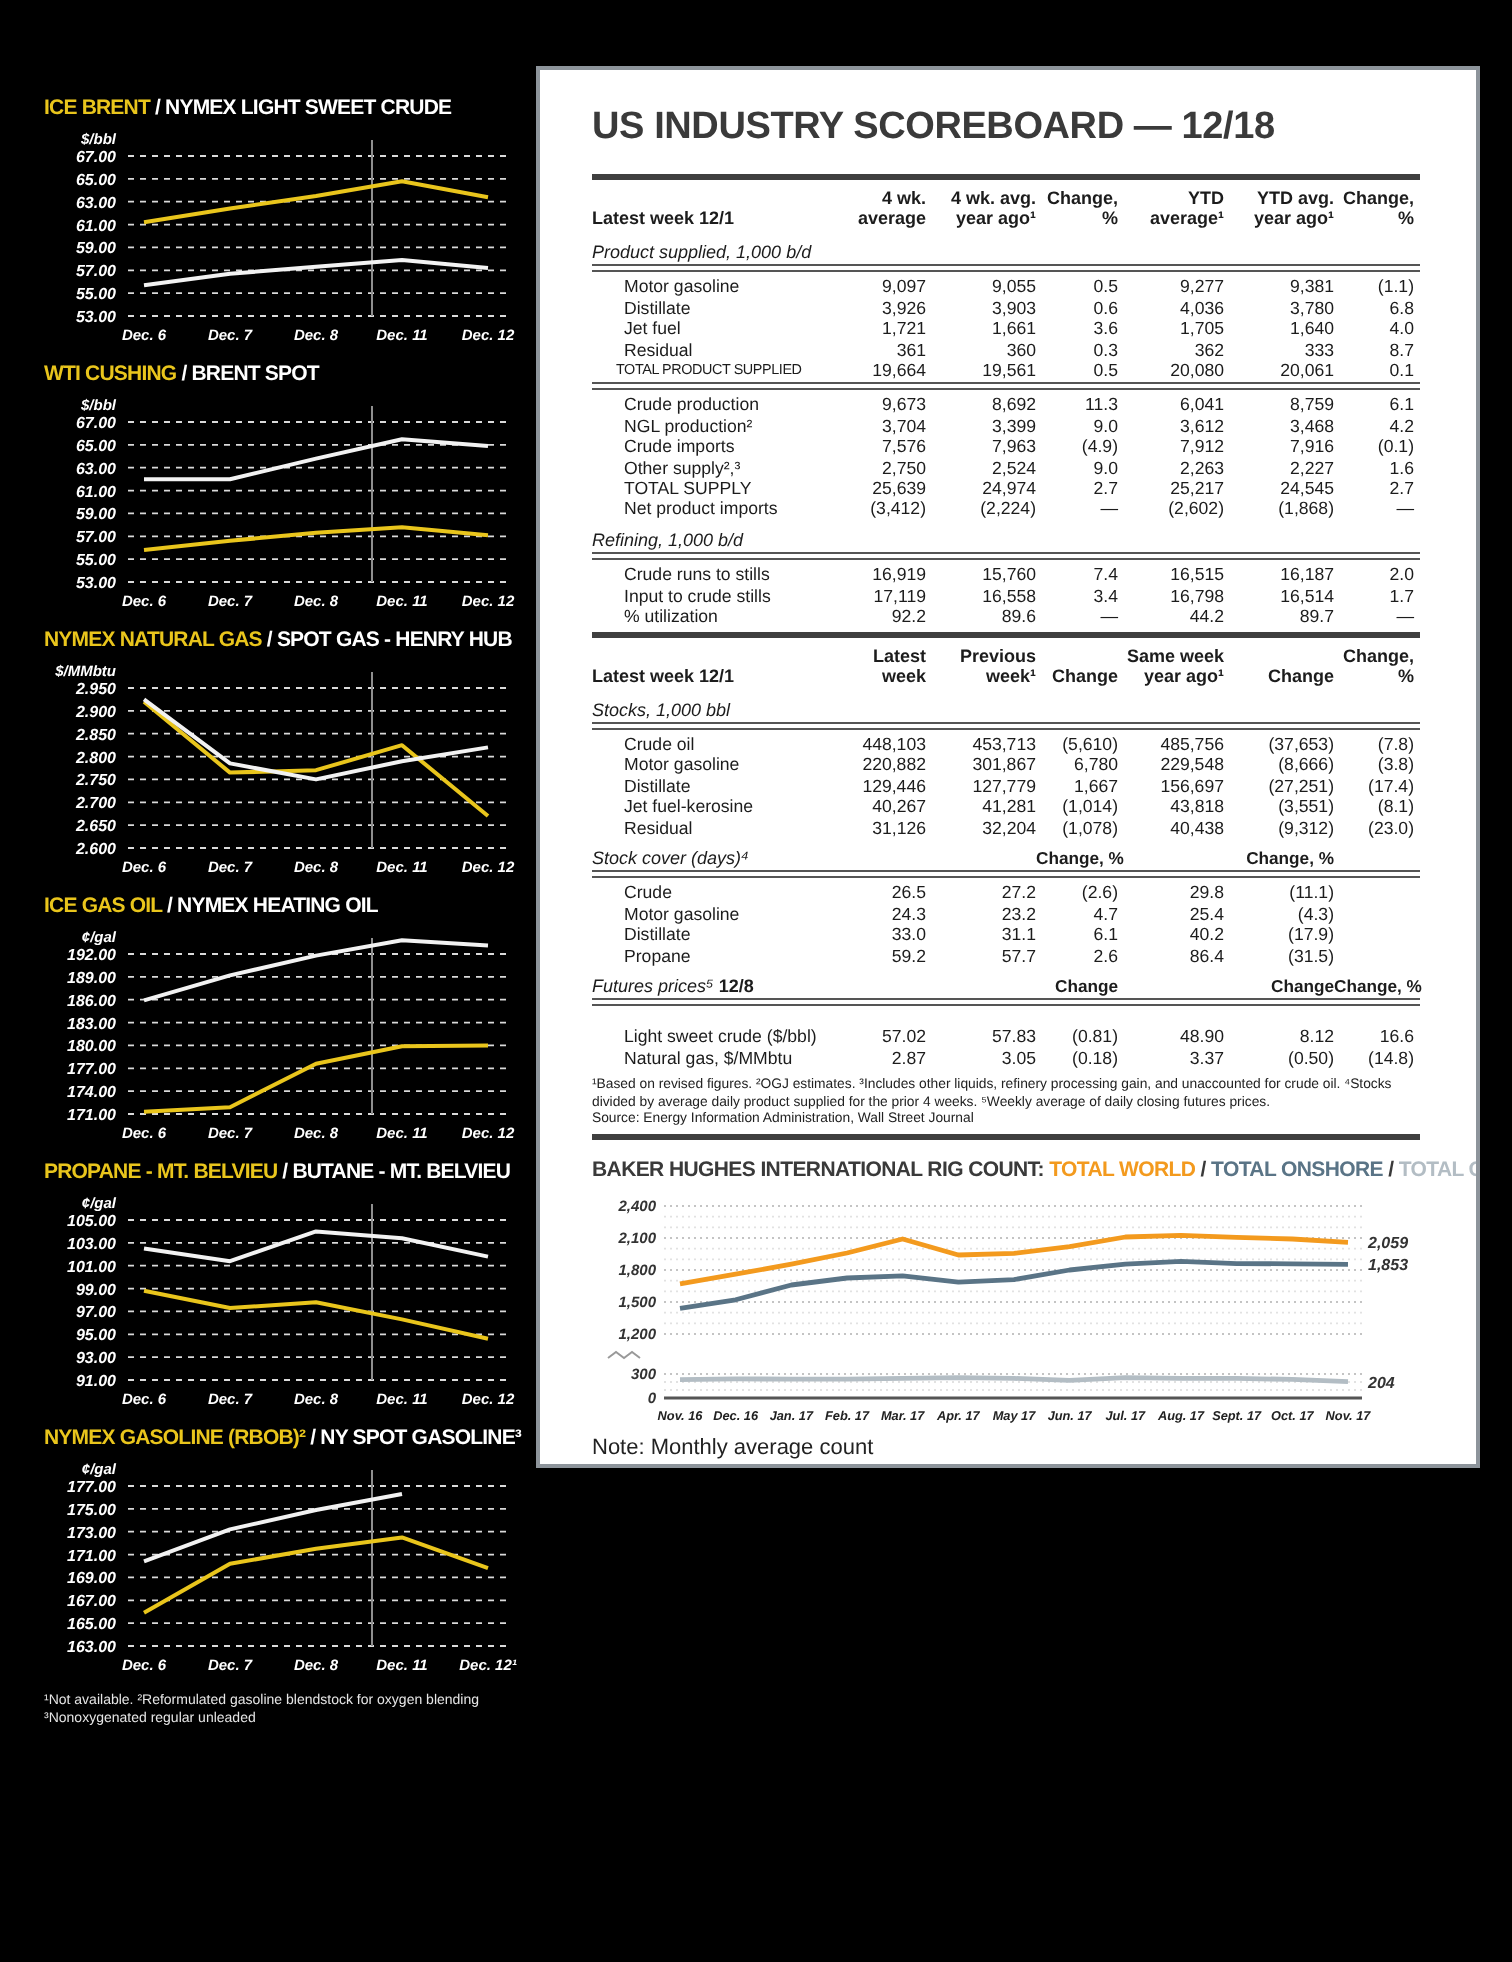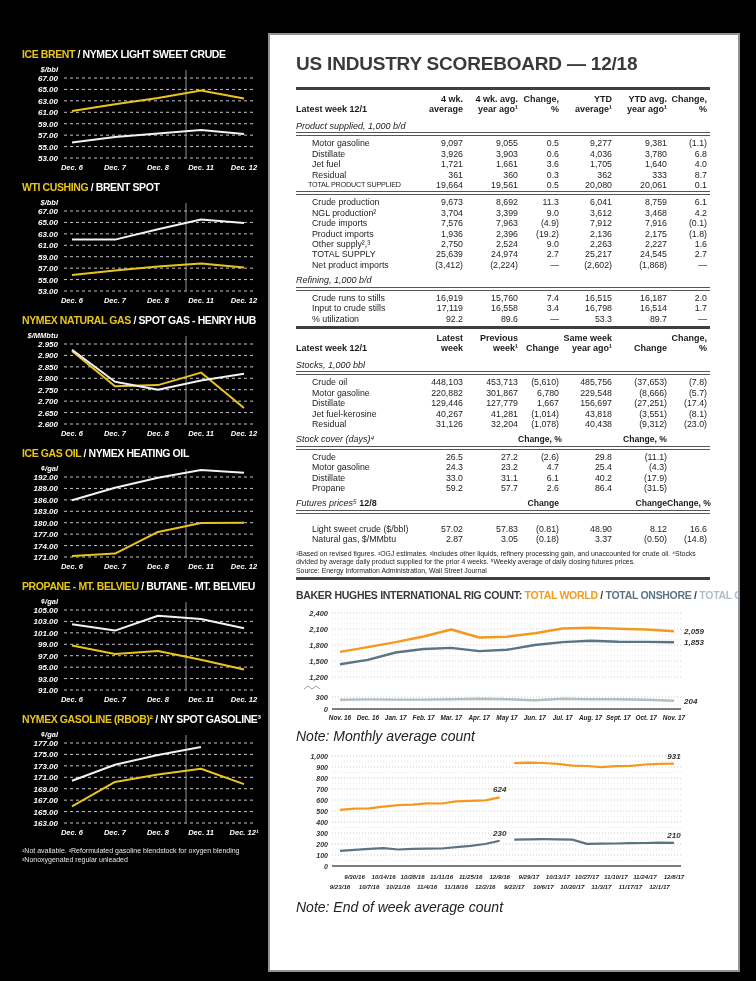--- a/index.html
+++ b/index.html
@@ -13,21 +13,21 @@
   .mini-title{
     font-size:10.5px;font-weight:bold;letter-spacing:-0.4px;color:#fff;
     white-space:nowrap;margin-bottom:2px;
   }
   .mini-title .yl{color:#e9c51c;}
   .left-foot{
     color:#e6e6e6;font-size:7px;line-height:9px;margin-top:4px;letter-spacing:0;
   }
   
   .panel{
-    position:absolute;left:268px;top:33px;width:472px;height:939px;
+    position:absolute;left:268px;top:33px;width:472px;height:701px;
     background:#fff;border:2px solid #8d949b;box-sizing:border-box;
     padding:0 28px 0 26px;overflow:hidden;
   }
   .panel-title{
     margin:18px 0 12px 0;font-size:19px;font-weight:bold;color:#3a3a3a;
     letter-spacing:-0.2px;white-space:nowrap;
   }
   .thick{border-top:3px solid #3f3f3f;margin:2px 0;}
   .dbl{height:2px;border-top:1px solid #555;border-bottom:1px solid #555;margin:1px 0 2px 0;}
   .trow{display:grid;grid-template-columns:118px 49px 55px 41px 53px 55px 40px;}
@@ -37,21 +37,21 @@
   .trow.data.capsrow .tc{font-size:7.2px;letter-spacing:-0.2px;padding-left:12px;}
   .thead{align-items:end;padding:2px 0 2px 0;}
   .thead .tc,.thead .tn{font-weight:bold;font-size:9px;line-height:10px;white-space:pre-line;}
   .slabel{margin-top:5px;align-items:end;}
   .slabel .tc{font-style:italic;font-size:9px;}
   .slabel .tc b{font-style:normal;}
   .slabel .tn{font-weight:bold;font-size:8.6px;}
   .foot{font-size:6.9px;line-height:8.6px;color:#222;margin:5px 0 2px 0;}
   .rig-head{font-size:10.5px;font-weight:bold;letter-spacing:-0.3px;color:#3a3a3a;
     margin:9px 0 2px 0;white-space:nowrap;}
-  .note{font-size:14px;color:#222;margin:1px 0 4px 0;font-style:italic;}
+  .note{font-size:11px;color:#222;margin:1px 0 4px 0;}
   svg{display:block;}
 </style>
 </head>
 <body>
 
 <div class="left-col">
   <div id="mini-charts">
       <div class="mini">
         <div class="mini-title"><span class="yl">ICE BRENT</span><span> / NYMEX LIGHT SWEET CRUDE</span></div>
         <svg width="240" height="112">
@@ -335,29 +335,20 @@
       <div class="trow data">
         <span class="tc">Crude imports</span>
         <span class="tn">7,576</span>
         <span class="tn">7,963</span>
         <span class="tn">(4.9)</span>
         <span class="tn">7,912</span>
         <span class="tn">7,916</span>
         <span class="tn">(0.1)</span>
       </div>
       <div class="trow data">
-        <span class="tc">Product imports</span>
-        <span class="tn">1,936</span>
-        <span class="tn">2,396</span>
-        <span class="tn">(19.2)</span>
-        <span class="tn">2,136</span>
-        <span class="tn">2,175</span>
-        <span class="tn">(1.8)</span>
-      </div>
-      <div class="trow data">
         <span class="tc">Other supply²,³</span>
         <span class="tn">2,750</span>
         <span class="tn">2,524</span>
         <span class="tn">9.0</span>
         <span class="tn">2,263</span>
         <span class="tn">2,227</span>
         <span class="tn">1.6</span>
       </div>
       <div class="trow data">
         <span class="tc">TOTAL SUPPLY</span>
@@ -403,21 +394,21 @@
         <span class="tn">3.4</span>
         <span class="tn">16,798</span>
         <span class="tn">16,514</span>
         <span class="tn">1.7</span>
       </div>
       <div class="trow data">
         <span class="tc">% utilization</span>
         <span class="tn">92.2</span>
         <span class="tn">89.6</span>
         <span class="tn">—</span>
-        <span class="tn">53.3</span>
+        <span class="tn">44.2</span>
         <span class="tn">89.7</span>
         <span class="tn">—</span>
       </div>
     </div>
   <div id="table2">
       <div class="thick"></div>
       <div class="trow thead">
         <span class="tc">Latest week 12/1</span>
         <span class="tn">Latest
 week</span>
@@ -449,21 +440,21 @@
         <span class="tn">(37,653)</span>
         <span class="tn">(7.8)</span>
       </div>
       <div class="trow data">
         <span class="tc">Motor gasoline</span>
         <span class="tn">220,882</span>
         <span class="tn">301,867</span>
         <span class="tn">6,780</span>
         <span class="tn">229,548</span>
         <span class="tn">(8,666)</span>
-        <span class="tn">(5.7)</span>
+        <span class="tn">(3.8)</span>
       </div>
       <div class="trow data">
         <span class="tc">Distillate</span>
         <span class="tn">129,446</span>
         <span class="tn">127,779</span>
         <span class="tn">1,667</span>
         <span class="tn">156,697</span>
         <span class="tn">(27,251)</span>
         <span class="tn">(17.4)</span>
       </div>

